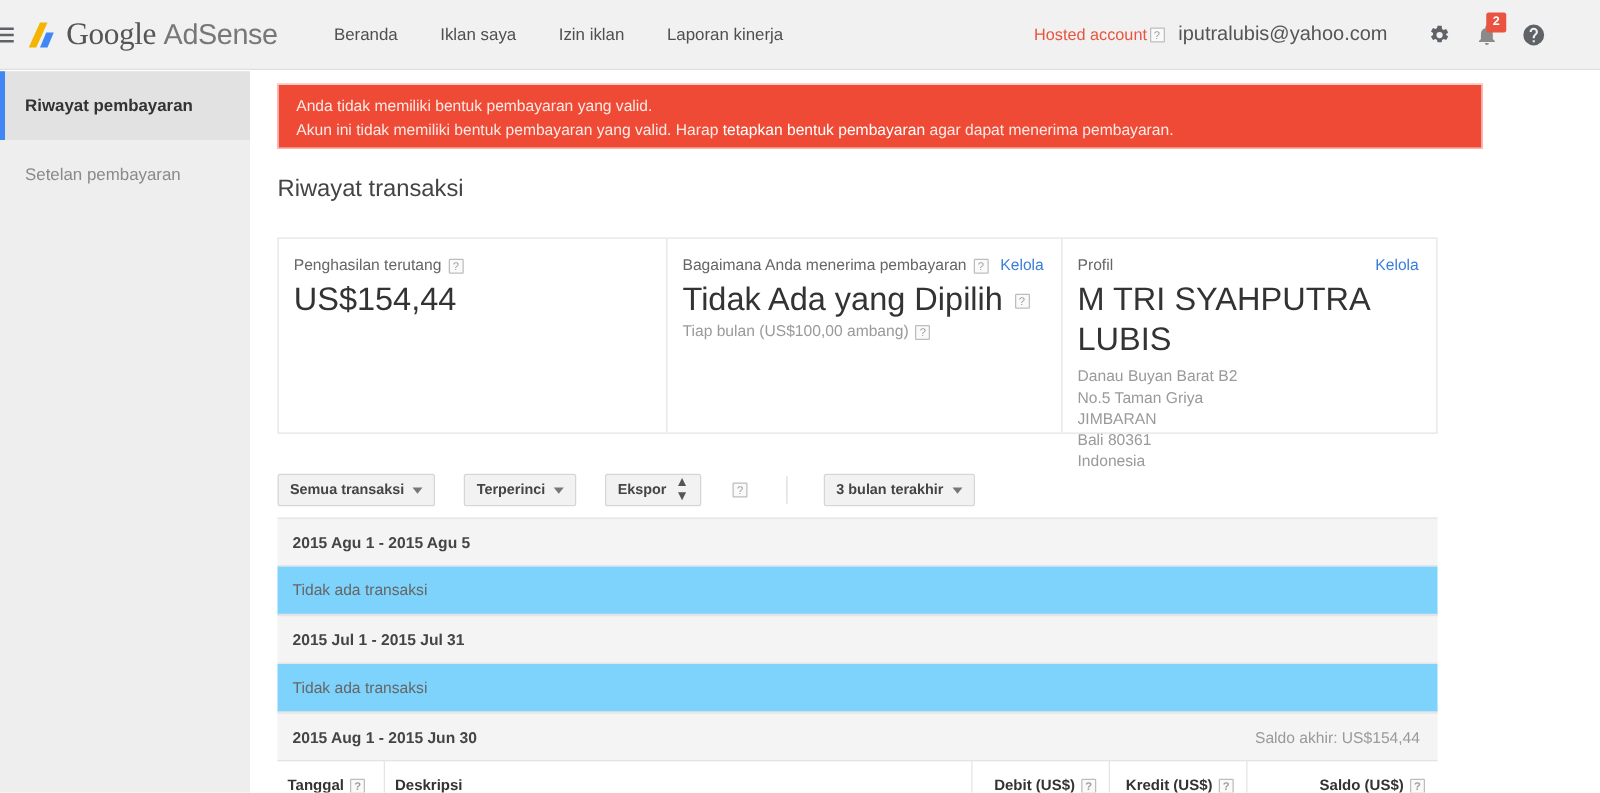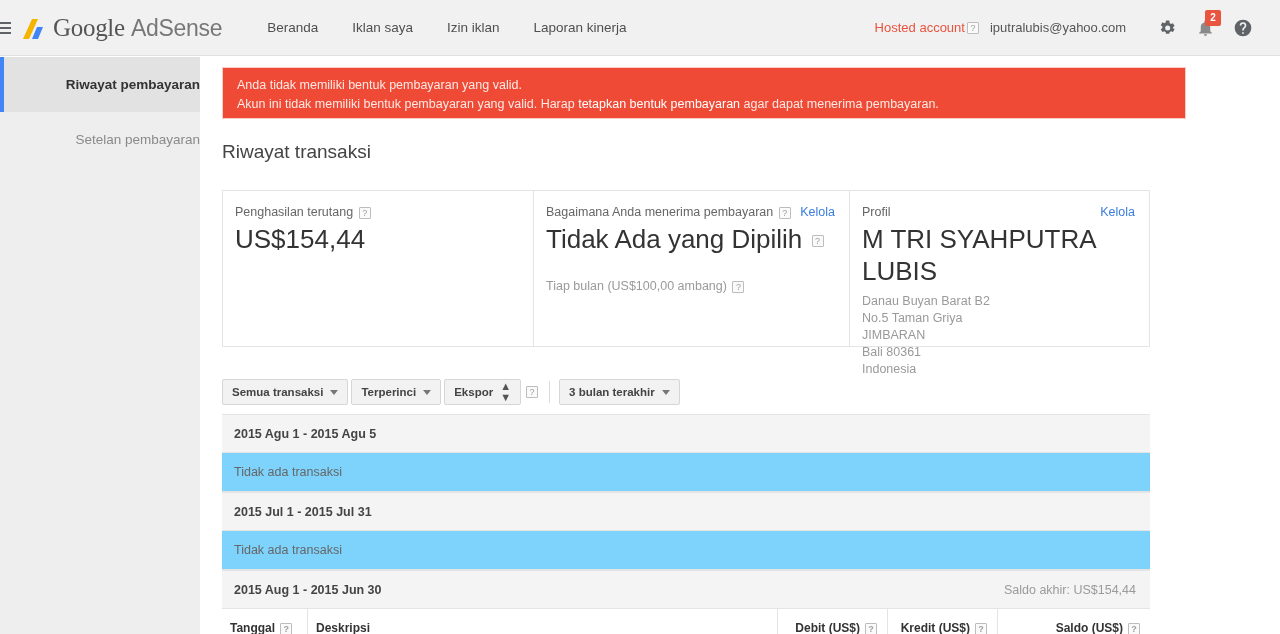--- a/index.html
+++ b/index.html
@@ -20,38 +20,38 @@
     border-bottom: 1px solid #e0e0e0;
     display: flex; align-items: center;
   }
   .hamburger {
     width: 14px; margin-left: -2px; margin-right: 8px;
     display: flex; flex-direction: column; gap: 3px;
     cursor: pointer;
   }
   .hamburger span { display: block; height: 2px; background: #5f6368; width: 13px; }
 
-  .logo-wrap { display: flex; align-items: flex-end; gap: 7px; cursor: pointer; }
+  .logo-wrap { display: flex; align-items: center; gap: 7px; cursor: pointer; }
   .logo-mark { width: 26px; height: 26px; position: relative; }
   .logo-text { font-size: 23px; color: #5f6368; letter-spacing: -.3px; white-space: nowrap; }
   .logo-text .g { font-family: "Liberation Serif", serif; color: #555; font-size: 25px; }
   .logo-text .p { color: #777; font-weight: 300; }
 
   .nav { display: flex; align-items: center; margin-left: 28px; gap: 0; }
   .nav-item {
     font-size: 13.5px; color: #4f4f4f; padding: 0 17px;
     white-space: nowrap; cursor: pointer; line-height: 56px;
   }
 
   .topbar-right {
     margin-left: auto; display: flex; align-items: center;
-    padding-right: 18px; gap: 0;
+    padding-right: 34px; gap: 0;
   }
   .hosted { font-size: 13px; color: #e8543f; white-space: nowrap; }
-  .email { font-size: 13px; color: #555; white-space: nowrap; margin-left: 9px; }
+  .email { font-size: 16px; color: #555; white-space: nowrap; margin-left: 9px; }
   .qmark {
     display: inline-block; width: 12px; height: 12px; line-height: 11px;
     border: 1px solid #bdbdbd; color: #9e9e9e; font-size: 9px;
     text-align: center; border-radius: 1px; background: #fafafa;
     vertical-align: middle; margin: 0 2px; cursor: pointer;
   }
   .icon-btn {
     width: 38px; height: 40px; display: flex; align-items: center;
     justify-content: center; cursor: pointer; position: relative;
   }
@@ -66,21 +66,21 @@
   .helpc { width: 20px; height: 20px; }
 
   
   .sidebar {
     position: absolute; top: 57px; left: 0;
     width: 200px; height: 577px;
     background: #eeeeee;
   }
   .side-item {
     position: relative; height: 55px; display: flex; align-items: center;
-    padding-left: 4px; font-size: 13.5px; color: #8a8a8a; cursor: pointer; justify-content: flex-end;
+    padding-left: 20px; font-size: 13.5px; color: #8a8a8a; cursor: pointer;
   }
   .side-item.active { background: #e2e2e2; color: #333; font-weight: bold; }
   .side-item.active::before {
     content: ""; position: absolute; left: 0; top: 0; bottom: 0;
     width: 4px; background: #4285f4;
   }
 
   
   .main {
     position: absolute; top: 57px; left: 200px;
@@ -108,31 +108,31 @@
     width: 928px; height: 157px;
     background: #fff; border: 1px solid #e4e4e4;
     display: flex;
   }
   .card-col { position: relative; padding: 14px 16px 0 12px; }
   .col-1 { width: 310px; }
   .col-2 { width: 316px; border-left: 1px solid #e4e4e4; }
   .col-3 { width: 300px; border-left: 1px solid #e4e4e4; flex: 1; }
   .col-label { font-size: 12.5px; color: #666; }
   .col-big { font-size: 26px; color: #333; font-weight: normal; margin-top: 4px; line-height: 32px; }
-  .col-sub { font-size: 12.5px; color: #9a9a9a; margin-top: 24px; }
+  .col-sub { font-size: 12.5px; color: #9a9a9a; margin-top: 3px; }
   .manage {
     position: absolute; top: 14px; right: 14px;
     font-size: 12.5px; color: #3b7ddd; cursor: pointer;
   }
   .addr { font-size: 12.5px; color: #9a9a9a; line-height: 17px; margin-top: 6px; }
 
   
   .toolbar {
     position: absolute; top: 322px; left: 22px;
-    display: flex; align-items: center; gap: 3px;
+    display: flex; align-items: center; gap: 23px;
   }
   .btn {
     height: 26px; background: #f2f2f2;
     border: 1px solid #d6d6d6; border-radius: 2px;
     font-size: 11.5px; font-weight: bold; color: #444;
     display: flex; align-items: center; padding: 0 9px;
     cursor: pointer; white-space: nowrap; gap: 7px;
   }
   .caret {
     width: 0; height: 0; border-left: 4px solid transparent;

